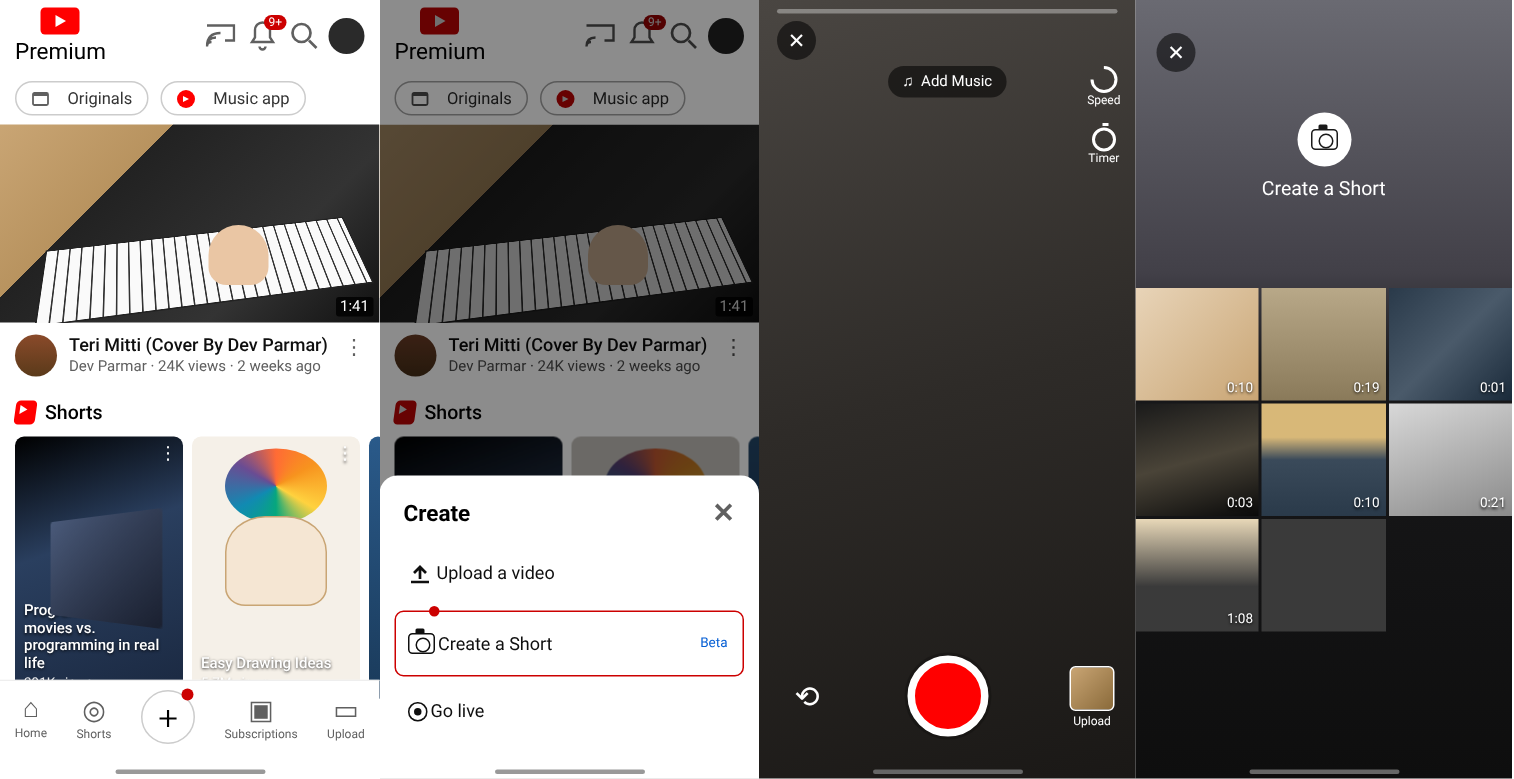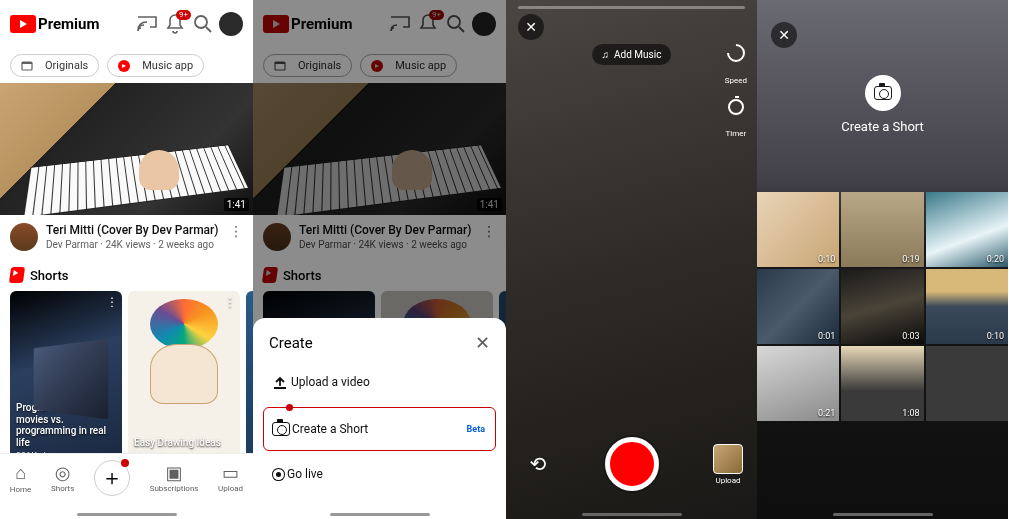--- a/index.html
+++ b/index.html
@@ -3,21 +3,21 @@
 <meta charset="utf-8">
 <style>
   * { box-sizing: border-box; margin: 0; padding: 0; }
   body { font-family: Roboto, Arial, sans-serif; background: #fff; width: 1009px; height: 519px; overflow: hidden; display: flex; }
   .pane { height: 519px; position: relative; overflow: hidden; }
   .p1, .p2 { width: 253px; background: #fff; }
   .p3, .p4 { width: 251px; background: #1a1a1a; }
   
   
   .yt-header { height: 48px; display: flex; align-items: center; padding: 0 10px; gap: 4px; }
-  .logo { display: flex; align-items: center; gap: 2px; font-weight: 700; font-size: 15px; }
+  .logo { display: flex; align-items: center; gap: 2px; font-weight: 400; font-size: 15px; flex-direction: column; }
   .logo-icon { width: 26px; height: 18px; background: #ff0000; border-radius: 3px; display: flex; align-items: center; justify-content: center; }
   .logo-icon::after { content: ""; border-left: 7px solid #fff; border-top: 4px solid transparent; border-bottom: 4px solid transparent; }
   .h-spacer { flex: 1; }
   .h-icon { width: 24px; height: 24px; display: flex; align-items: center; justify-content: center; color: #606060; font-size: 18px; position: relative; }
   .badge { position: absolute; top: -2px; right: -4px; background: #cc0000; color: #fff; font-size: 8px; padding: 0 3px; border-radius: 6px; line-height: 10px; }
   .avatar { width: 24px; height: 24px; border-radius: 50%; background: #2a2a2a; }
   
   
   .chips { display: flex; gap: 8px; padding: 6px 10px; }
   .chip { border: 1px solid #ccc; border-radius: 16px; padding: 4px 10px; font-size: 11px; display: flex; align-items: center; gap: 12px; color: #333; }
@@ -61,41 +61,41 @@
   .bn-icon { font-size: 18px; }
   .bn-create { width: 36px; height: 36px; border: 1px solid #ccc; border-radius: 50%; display: flex; align-items: center; justify-content: center; font-size: 22px; position: relative; }
   .bn-dot{position:absolute;top:-2px;right:0;width:8px;height:8px;background:#cc0000;border-radius:4px;}
   .sys-bar{position:absolute;bottom:3px;left:50%;transform:translateX(-50%);width:100px;height:3px;background:#999;border-radius:2px;}
   .sys-bar-dark{background:#666;}
   
   
   .p2 .yt-header,.p2 .chips,.p2 .video,.p2 .shorts-head,.p2 .shorts-row{filter:brightness(0.8) saturate(0.9);}
   .overlay{position:absolute;inset:0;background:rgba(0,0,0,0.45);}
   .sheet{position:absolute;bottom:0;left:0;right:0;background:#fff;border-radius:12px 12px 0 0;padding:14px 0 26px;}
-  .sheet-head{display:flex;justify-content:space-between;align-items:center;padding:0 16px 8px;font-size:15px;font-weight:400;}
+  .sheet-head{display:flex;justify-content:space-between;align-items:center;padding:0 16px 8px;font-size:15px;font-weight:700;}
   .sheet-x{font-size:18px;color:#606060;}
   .sheet-item{display:flex;align-items:center;padding:10px 16px;font-size:12px;color:#0f0f0f;position:relative;}
   .sheet-icon{width:22px;height:22px;display:flex;align-items:center;justify-content:center;font-size:16px;}
   .sheet-item.selected{border:1px solid #cc0000;border-radius:6px;margin:4px 10px;padding:10px 6px;}
   .sheet-dot{position:absolute;top:-4px;left:22px;width:7px;height:7px;background:#cc0000;border-radius:50%;}
-  .beta{position:absolute;right:10px;font-size:9px;color:#065fd4;font-weight:700;}
+  .beta{position:absolute;right:10px;font-size:9px;color:#065fd4;font-weight:400;}
   .cam-icon{border:1.5px solid #0f0f0f;border-radius:3px;width:18px;height:14px;position:relative;}
   .cam-icon::before{content:"";position:absolute;top:-4px;left:4px;width:6px;height:3px;background:#0f0f0f;border-radius:1px 1px 0 0;}
   .cam-icon::after{content:"";position:absolute;top:2px;left:4px;width:8px;height:8px;border:1.5px solid #0f0f0f;border-radius:50%;}
   .live-icon{width:18px;height:18px;display:flex;align-items:center;justify-content:center;}
   .live-icon::before{content:"";width:5px;height:5px;background:#0f0f0f;border-radius:50%;box-shadow:0 0 0 3px #fff,0 0 0 4px #0f0f0f;}
   
   
   .p3{background:linear-gradient(165deg,#4a4642 0%, #2e2b28 50%, #1a1816 100%);}
   .cam-top{position:absolute;top:14px;left:0;right:0;display:flex;align-items:center;padding:0 12px;}
   .x-btn{width:26px;height:26px;border-radius:50%;background:rgba(0,0,0,0.55);color:#fff;display:flex;align-items:center;justify-content:center;font-size:14px;}
   .progress{position:absolute;top:6px;left:12px;right:12px;height:3px;background:rgba(255,255,255,0.35);border-radius:2px;}
   .add-music{position:absolute;top:44px;left:50%;transform:translateX(-50%);background:rgba(0,0,0,0.55);color:#fff;padding:5px 10px;border-radius:14px;font-size:10px;display:flex;gap:5px;align-items:center;}
   .cam-side{position:absolute;top:44px;right:10px;display:flex;flex-direction:column;gap:14px;align-items:center;color:#fff;}
-  .side-item{display:flex;flex-direction:column;align-items:center;gap:14px;font-size:8px;}
+  .side-item{display:flex;flex-direction:column;align-items:center;gap:0;font-size:8px;}
   .speed-icon{width:18px;height:18px;border:2px solid #fff;border-radius:50%;border-top-color:transparent;transform:rotate(-45deg);}
   .timer-icon{width:16px;height:16px;border:2px solid #fff;border-radius:50%;position:relative;}
   .timer-icon::after{content:"";position:absolute;top:-5px;left:5px;width:4px;height:2px;background:#fff;}
   .cam-bottom{position:absolute;bottom:28px;left:0;right:0;display:flex;align-items:center;justify-content:center;}
   .record{width:54px;height:54px;border-radius:50%;background:#ff0000;border:5px solid #fff;box-shadow:0 0 0 2px rgba(0,0,0,0.2);}
   .flip{position:absolute;left:18px;width:28px;height:28px;color:#fff;font-size:20px;display:flex;align-items:center;justify-content:center;}
   .upload-btn{position:absolute;right:14px;display:flex;flex-direction:column;align-items:center;gap:2px;color:#fff;font-size:8px;}
   .upload-thumb{width:30px;height:30px;border-radius:4px;background:linear-gradient(135deg,#c9a574,#8a6a3a);border:1px solid #fff;}
   
   
@@ -360,23 +360,20 @@
       </div>
     <div class="hero-text">Create a Short</div>
   </div>
   <div class="gallery">
     <div class="g-item g1">
         <span class="g-dur">0:10</span>
       </div>
     <div class="g-item g2">
         <span class="g-dur">0:19</span>
       </div>
-    <div class="g-item g3">
-        <span class="g-dur">0:20</span>
-      </div>
     <div class="g-item g4">
         <span class="g-dur">0:01</span>
       </div>
     <div class="g-item g5">
         <span class="g-dur">0:03</span>
       </div>
     <div class="g-item g6">
         <span class="g-dur">0:10</span>
       </div>
     <div class="g-item g7">

